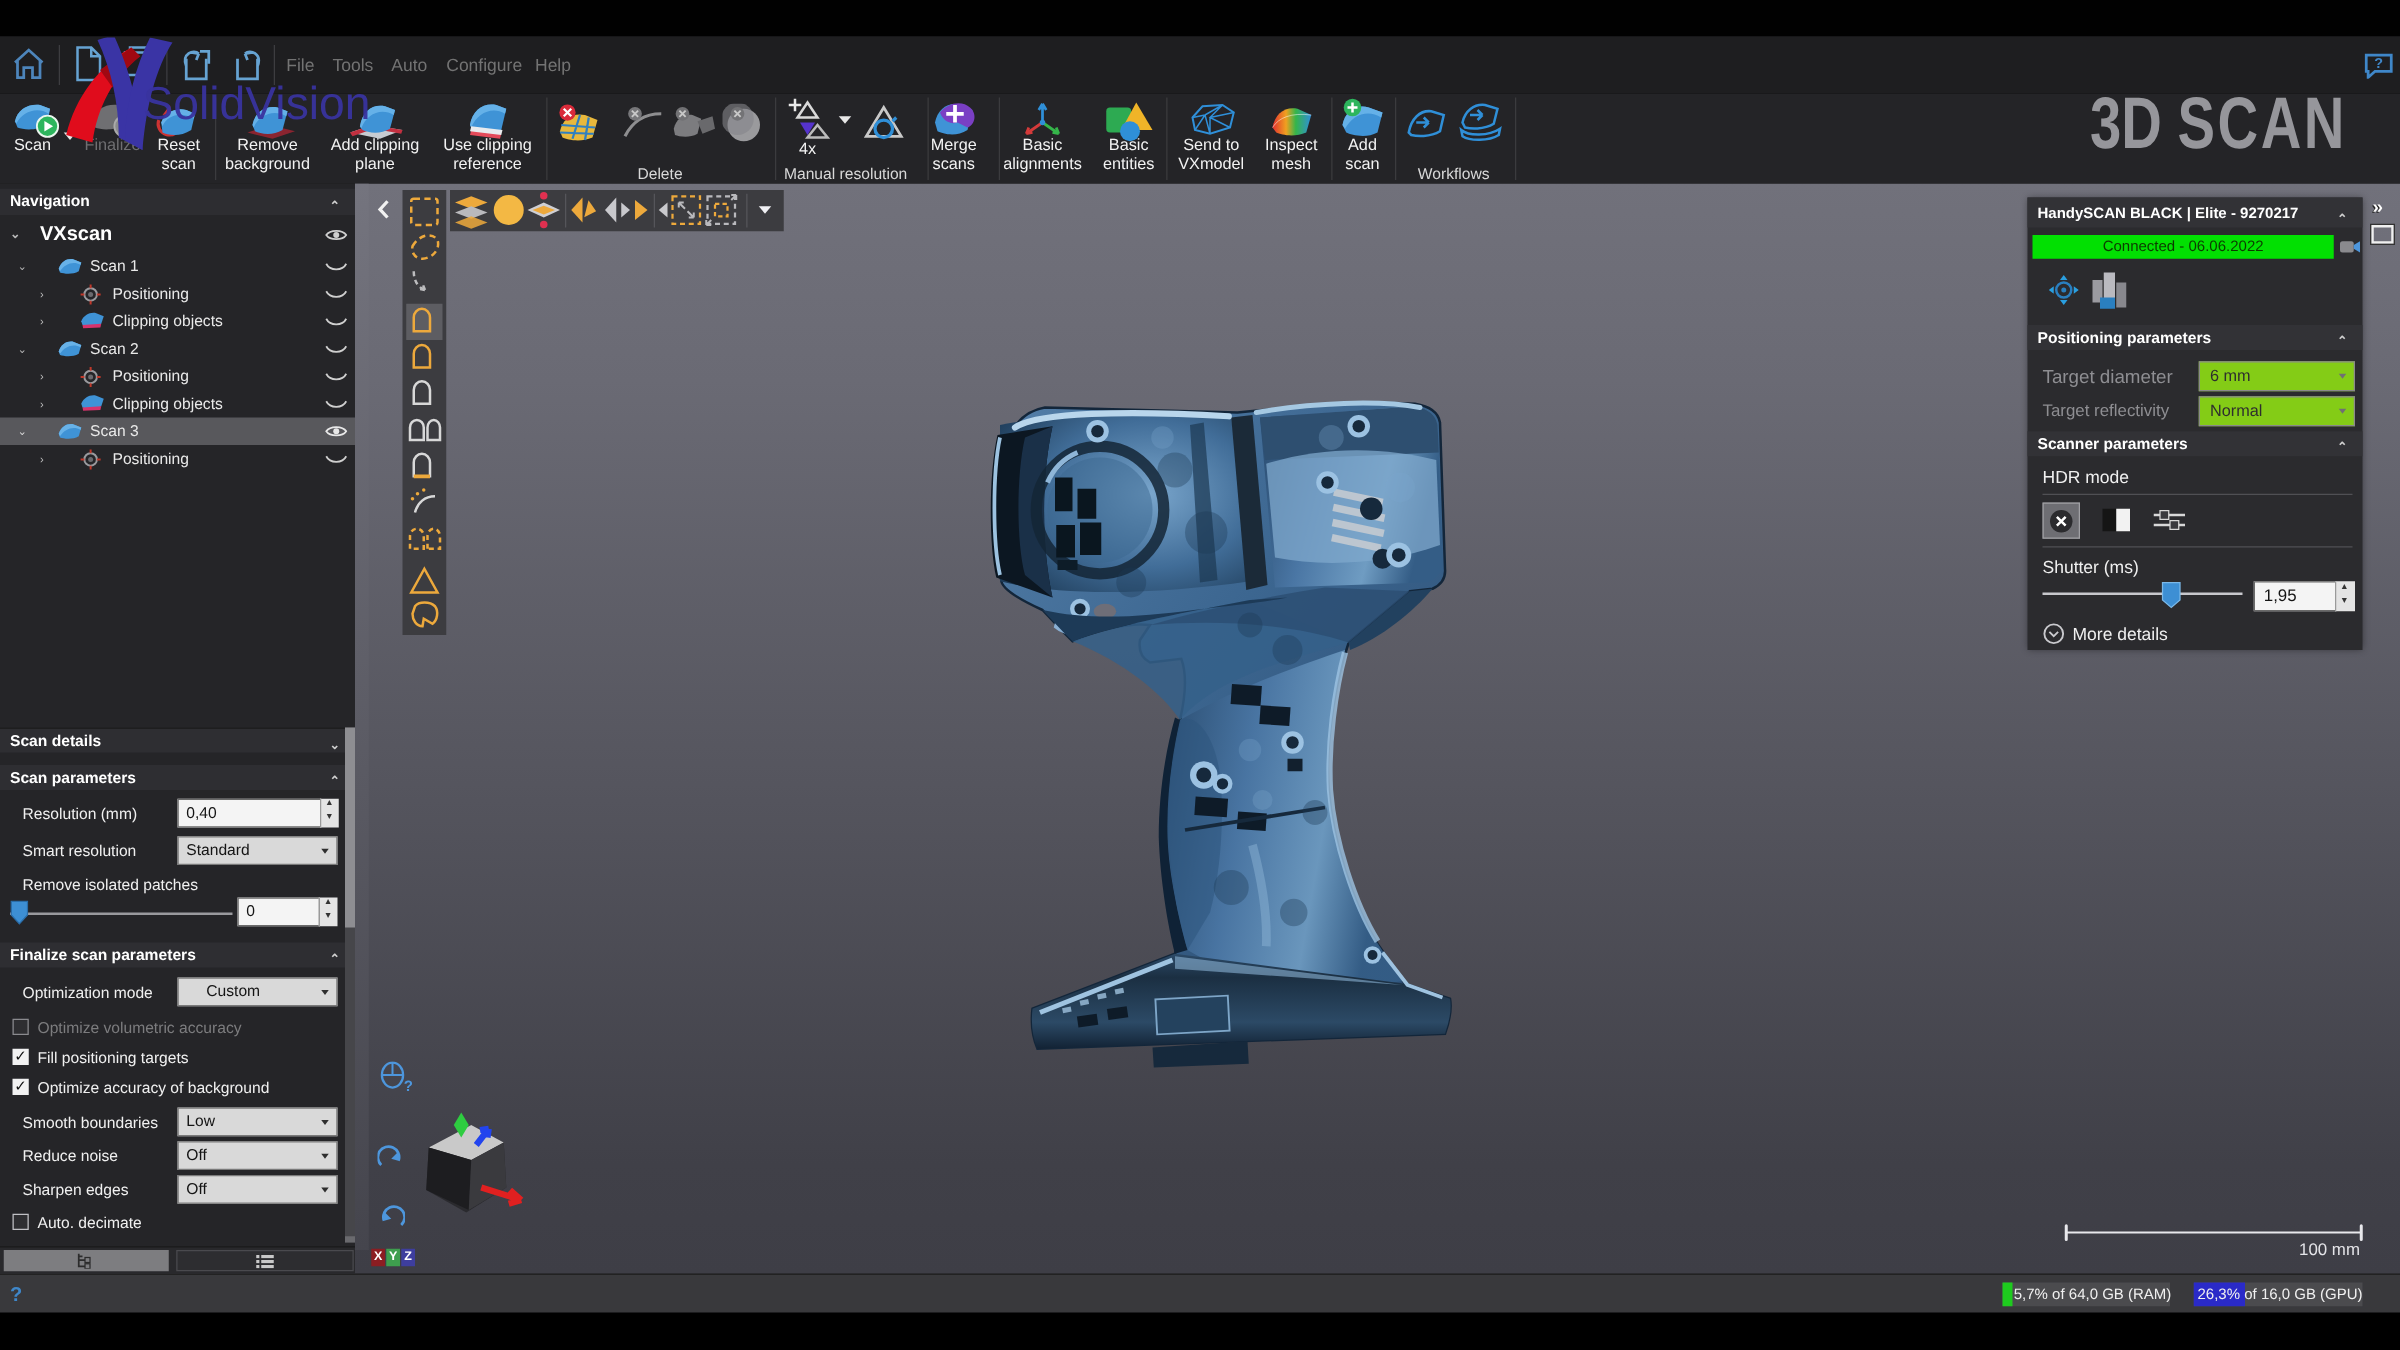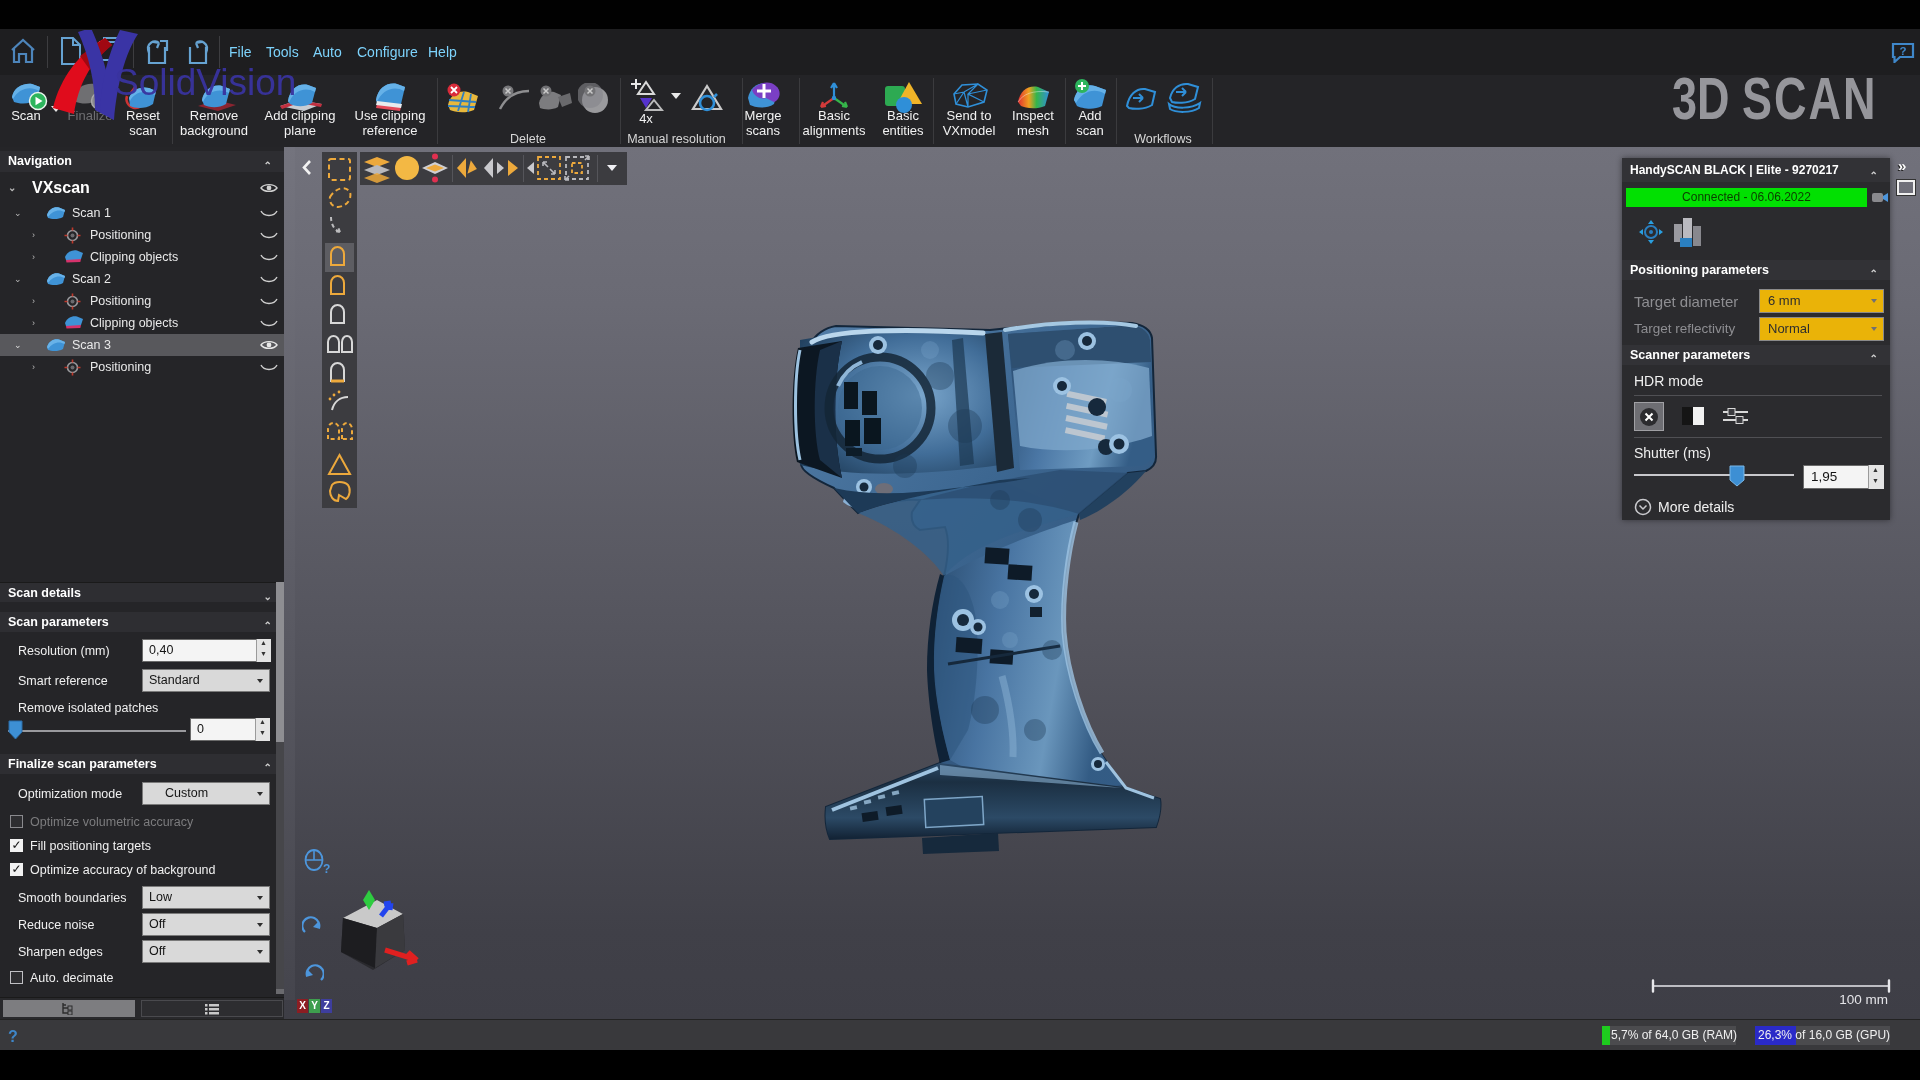--- a/index.html
+++ b/index.html
@@ -5,36 +5,36 @@
   html,body{margin:0;padding:0;background:#000;}
   #root{position:relative;width:1920px;height:1080px;overflow:hidden;background:#000;
         font-family:"Liberation Sans",sans-serif;color:#eee;}
   .abs{position:absolute;}
   
   #titlebar{left:0;top:0;width:1920px;height:29px;background:#010101;}
   #menubar{left:0;top:29px;width:1920px;height:46px;background:#1e1e20;}
   #ribbon{left:0;top:75px;width:1920px;height:72px;background:#242427;border-bottom:1px solid #141414;}
   .msep{position:absolute;top:7px;width:1px;height:32px;background:#3d3d40;}
   .rsep{position:absolute;top:3px;width:1px;height:66px;background:#3b3b3e;}
-  .menuitem{position:absolute;top:0;height:46px;line-height:46px;font-size:14px;color:#7dd3fc;}
+  .menuitem{position:absolute;top:0;height:46px;line-height:46px;font-size:14px;color:#737373;}
   .rlabel{position:absolute;font-size:13px;color:#f2f2f2;text-align:center;line-height:14.5px;white-space:pre;}
   .glabel{position:absolute;top:57px;font-size:12.5px;color:#d8d8d8;text-align:center;}
   
   #leftpanel{left:0;top:147px;width:284px;height:872px;background:#252528;}
   .phead{position:absolute;left:0;width:284px;height:20px;background:#2e2e32;
          font-weight:bold;font-size:12.5px;color:#fff;line-height:20px;padding-left:8px;box-sizing:border-box;}
   .chev{position:absolute;right:12px;color:#cfcfcf;font-size:10px;font-weight:bold;}
   .treerow{position:absolute;left:0;width:284px;height:22px;font-size:12.5px;color:#e9e9e9;line-height:22px;}
   .ctl-label{position:absolute;font-size:12.5px;color:#f0f0f0;}
   .ctl-label-dis{position:absolute;font-size:12.5px;color:#7c7c7e;}
   .inputbox{position:absolute;background:#f4f4f4;color:#141414;font-size:12.5px;
             border:1px solid #6a6a6a;box-sizing:border-box;}
   .dropdown{position:absolute;background:#d9d9d9;color:#141414;font-size:12.5px;
             border:1px solid #7a7a7a;box-sizing:border-box;}
-  .dropdown-dis{position:absolute;background:#eab308;color:#2e2e2e;font-size:13px;
+  .dropdown-dis{position:absolute;background:#84cc16;color:#2e2e2e;font-size:13px;
             border:1px solid #8a8a8a;box-sizing:border-box;}
   .ddarrow{position:absolute;right:6px;top:42%;width:0;height:0;border-left:3.5px solid transparent;
            border-right:3.5px solid transparent;border-top:4.5px solid #2e2e2e;}
   .spin{position:absolute;width:14px;background:#e4e4e4;border-left:1px solid #9a9a9a;}
   .checkbox{position:absolute;width:13px;height:13px;box-sizing:border-box;}
   
   #viewport{left:284px;top:147px;width:1636px;height:872px;
             background:linear-gradient(#71717b,#6a6a74 18%,#55555e 55%,#404048 90%,#3e3e46);}
   #splitter{left:284px;top:147px;width:11px;height:853px;background:linear-gradient(#74747e,#5a5a63 55%,#45454d);}
   .vtoolbar{position:absolute;background:#3c3c40;}
@@ -366,21 +366,21 @@
     </div>
 
     <div class="phead" style="top:435px;height:20px;line-height:20px;border-top:1px solid #1a1a1a">Scan details<span class="chev" style="top:4px">⌄</span></div>
     <div class="phead" style="top:465px;height:20px;line-height:20px">Scan parameters<span class="chev" style="top:4px">⌃</span></div>
     <div class="ctl-label" style="left:18px;top:497px">Resolution (mm)</div>
     <div class="inputbox" style="left:142px;top:492px;width:115px;height:23px;line-height:21px;padding-left:6px">0,40</div>
     <div class="spin" style="left:256px;top:492px;height:23px">
         <span style="position:absolute;left:3px;top:0px;font-size:7px;color:#333">▲</span>
         <span style="position:absolute;left:3px;top:11px;font-size:7px;color:#333">▼</span>
       </div>
-    <div class="ctl-label" style="left:18px;top:527px">Smart reference</div>
+    <div class="ctl-label" style="left:18px;top:527px">Smart resolution</div>
     <div class="dropdown" style="left:142px;top:522px;width:128px;height:23px;line-height:21px;padding-left:6px">Standard<span class="ddarrow"></span></div>
     <div class="ctl-label" style="left:18px;top:554px">Remove isolated patches</div>
     <div class="abs" style="left:8px;top:583px;width:178px;height:2px;background:#9a9a9e"></div>
     <svg class="abs" style="left:8px;top:573px" width="15" height="20" viewBox="0 0 15 20">
         <path d="M1 1 H14 V12 L7.5 19 L1 12 Z" fill="#3d8fd4" stroke="#2a6da8"></path>
       </svg>
     <div class="inputbox" style="left:190px;top:571px;width:66px;height:23px;line-height:21px;padding-left:6px">0</div>
     <div class="spin" style="left:255px;top:571px;height:23px">
         <span style="position:absolute;left:3px;top:0px;font-size:7px;color:#333">▲</span>
         <span style="position:absolute;left:3px;top:11px;font-size:7px;color:#333">▼</span>

